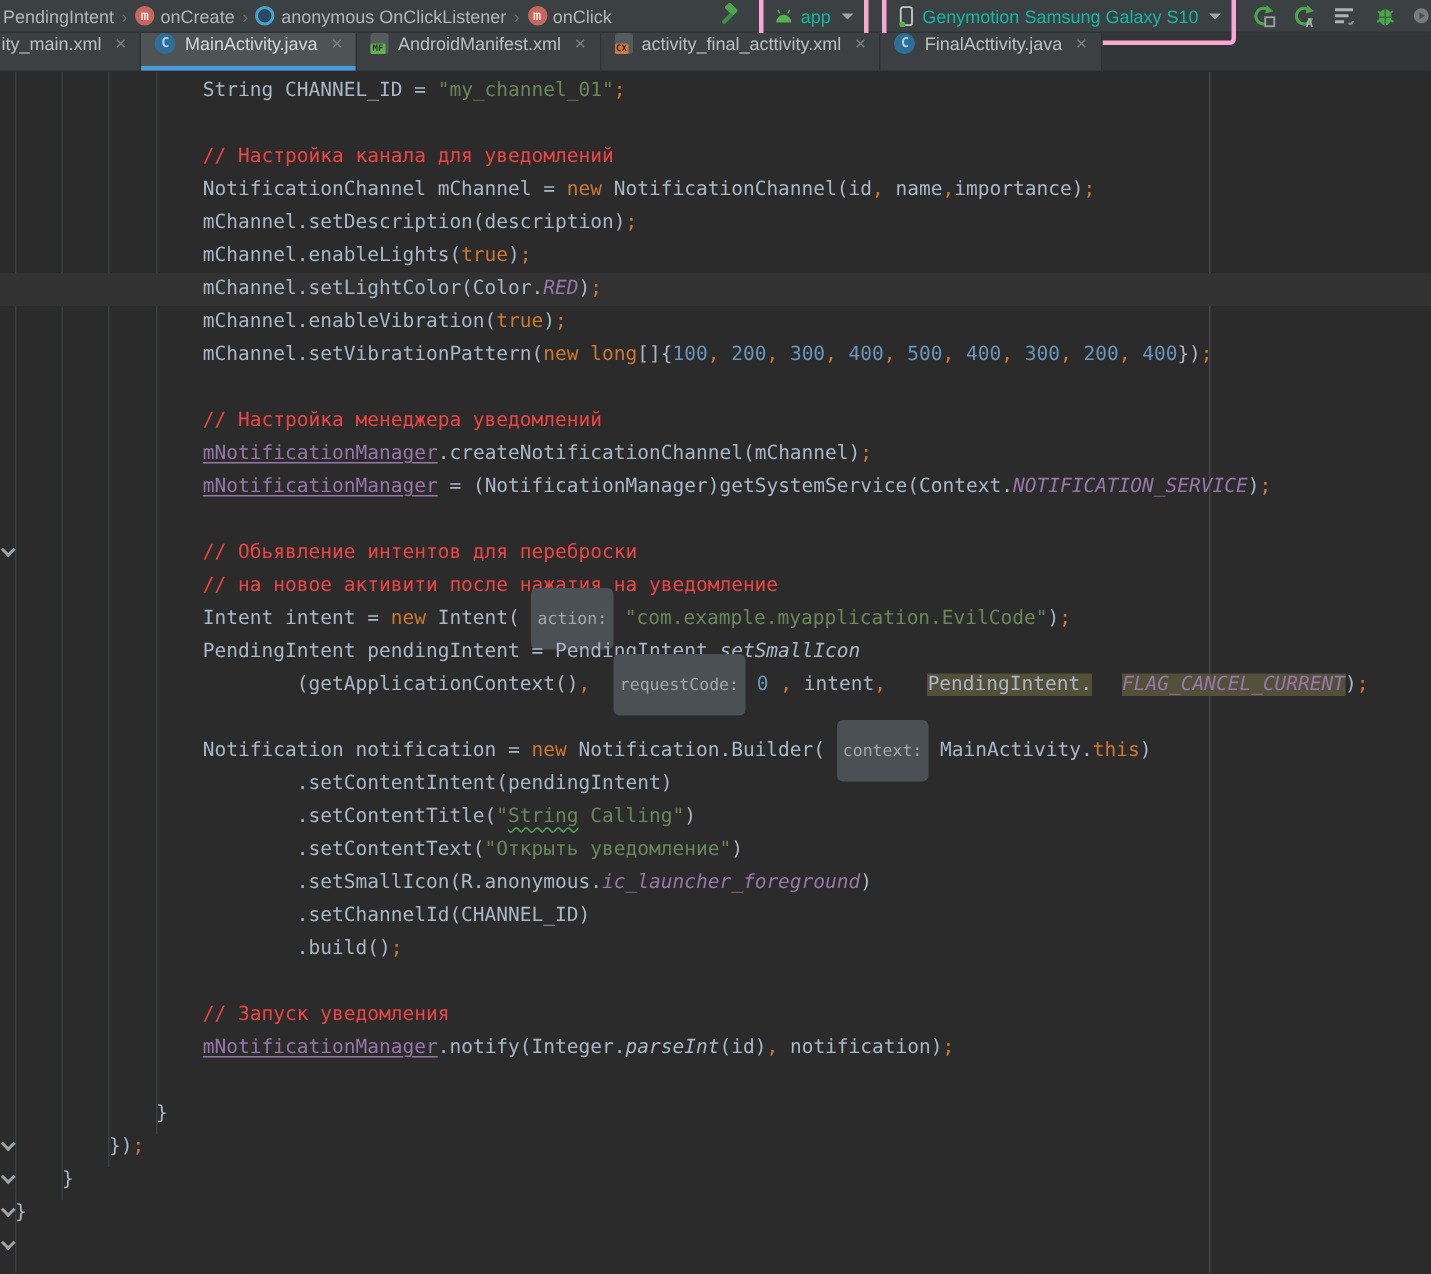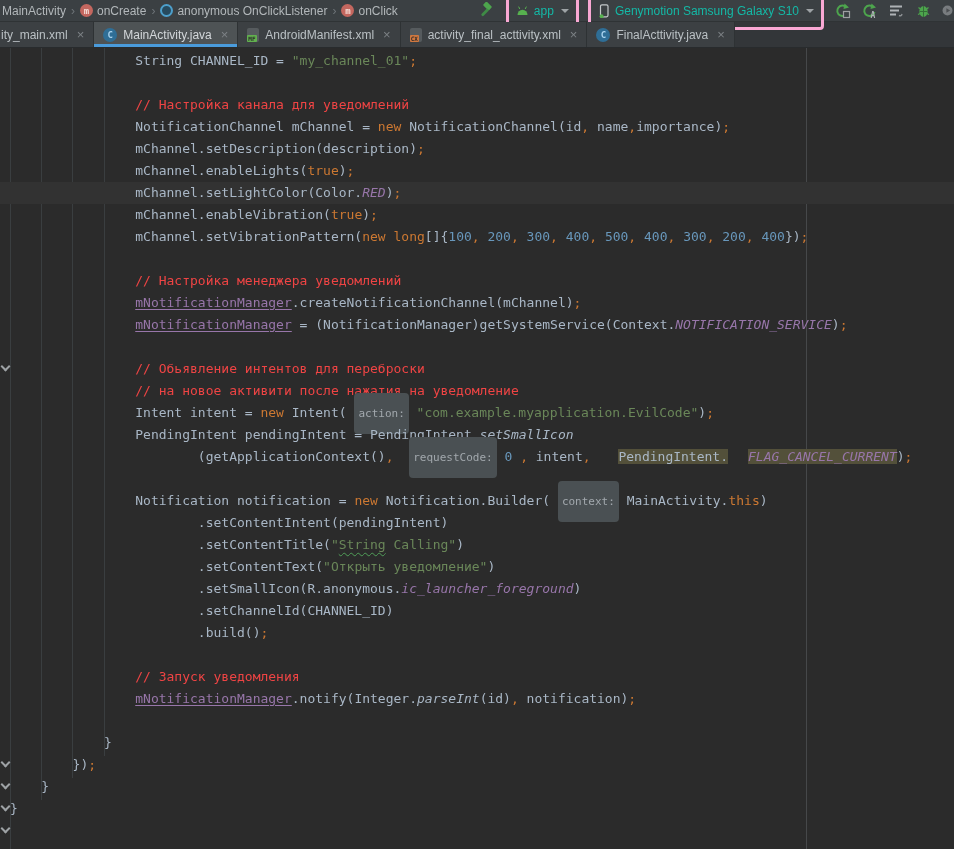--- a/index.html
+++ b/index.html
@@ -22,21 +22,21 @@
   .toolbar { margin-left:auto; display:flex; align-items:center; gap:9px; padding-right:0; }
   .combo { height:19px; border:3px solid #f9a8d4; border-radius:4px; display:flex;
            align-items:center; gap:5px; padding:16px 7px; color:#14b8a6; font-size:12px; cursor:pointer; }
   .caret { width:0; height:0; border-left:4px solid transparent; border-right:4px solid transparent;
            border-top:4px solid #9EA3A6; margin-left:2px; }
   .tbtn { width:18px; height:18px; display:flex; align-items:center; justify-content:center; cursor:pointer; }
   .cuticon { width:13px; overflow:hidden; }
 
   
   .tabbar { height:26px; background:#333639; display:flex; border-bottom:1px solid #282B2D; }
-  .tab { background:#3C4043; display:flex; align-items:center; gap:6px; padding:0 9px;
+  .tab { background:#3C4043; display:flex; align-items:flex-start; gap:6px; padding:0 9px;
          font-size:12px; color:#BAC0C4; border-right:1px solid #2E3234; position:relative; cursor:pointer; }
   .tab.first { padding-left:1px; }
   .tab.active { background:#4E5355; color:#D3D7DA; }
   .tab.active::after { content:""; position:absolute; left:0; right:0; bottom:0; height:3px; background:#4A9BDB; }
   .tclose { color:#7D8286; font-size:13px; margin-left:3px; line-height:1; }
   .tclose::after { content:"\00D7"; }
   .cicon { width:14px; height:14px; border-radius:50%; background:#2F6E96; color:#A9D3EE;
            font-size:9px; font-weight:bold; text-align:center; line-height:14px;
            font-family:"DejaVu Sans Mono",monospace; flex:0 0 auto; }
   .cicon::after { content:"C"; }
@@ -73,21 +73,21 @@
   .fold { position:absolute; left:2px; width:7px; height:7px;
           border-right:2px solid #9EA2A5; border-bottom:2px solid #9EA2A5;
           transform:rotate(45deg); cursor:pointer; }
 </style>
 </head>
 <body>
 
 <div class="topbar">
   <div class="crumbs">
     <span class="crumb">
-      <span>MainActivity</span>
+      <span>PendingIntent</span>
     </span>
     <span class="crumb-sep"></span>
     <span class="crumb">
       <span class="mi"></span>
       <span>onCreate</span>
     </span>
     <span class="crumb-sep"></span>
     <span class="crumb">
       <span class="ai"></span>
       <span>anonymous OnClickListener</span>

